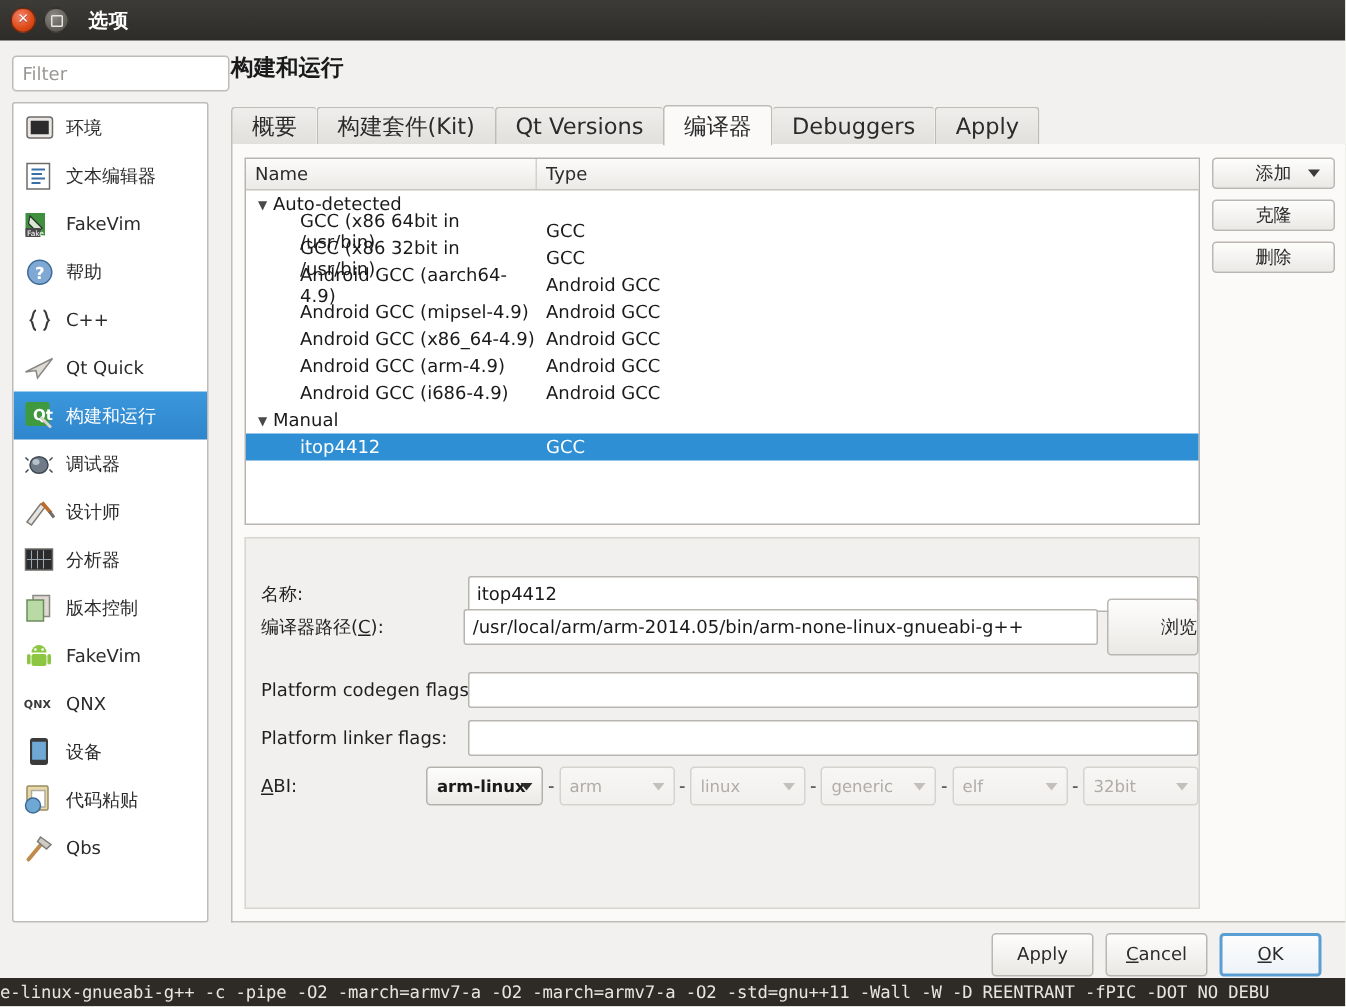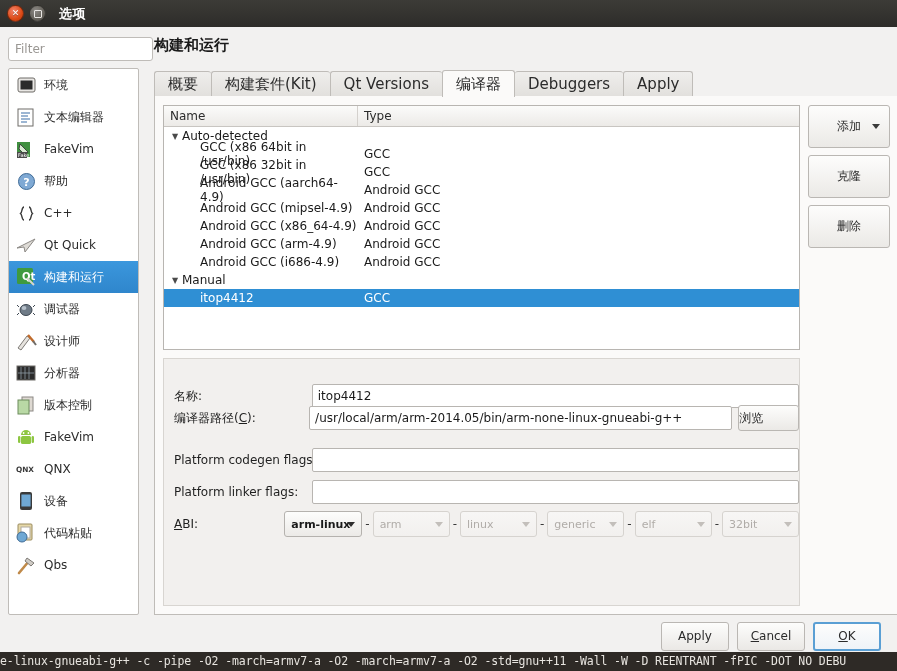--- a/index.html
+++ b/index.html
@@ -161,21 +161,21 @@
   .indent-0 { padding-left: 4px; }
   .indent-1 { padding-left: 36px; }
 
   
   .btncol {
     position: absolute; left: 653px; top: 9px;
     width: 82px;
     display: flex; flex-direction: column; gap: 7px;
   }
   .btn {
-    height: 43px;
+    height: 21px;
     background: linear-gradient(to bottom, #fdfdfc 0%, #ebe9e6 100%);
     border: 1px solid #bab7b3;
     border-radius: 3px;
     font-size: 12px; color: #2b2b2b;
     display: flex; align-items: center; justify-content: center;
     position: relative;
   }
   .btn.with-arrow .arrow {
     position: absolute; right: 9px;
     width: 0; height: 0;
@@ -209,26 +209,26 @@
     border-radius: 2px;
     display: flex; align-items: center;
     padding: 0 5px;
     font-size: 12px; color: #1a1a1a;
     white-space: nowrap; overflow: hidden;
   }
   .fin.w1 { width: 488px; }
   .fin.w2 { width: 432px; }
   .browse-btn {
     margin-left: 6px;
-    width: 62px; height: 26px;
+    width: 62px; height: 38px;
     background: linear-gradient(to bottom, #fdfdfc 0%, #ebe9e6 100%);
     border: 1px solid #bab7b3;
     border-radius: 3px;
     font-size: 12px; color: #2b2b2b;
-    display: flex; align-items: center; justify-content: flex-start;
+    display: flex; align-items: center; justify-content: flex-end;
     overflow: hidden;
     font-family: Liberation Serif, serif;
   }
 
   
   .abi-row { display: flex; align-items: center; }
   .combo {
     height: 26px;
     background: linear-gradient(to bottom, #fdfdfc 0%, #eceae7 100%);
     border: 1px solid #b5b2ae;

